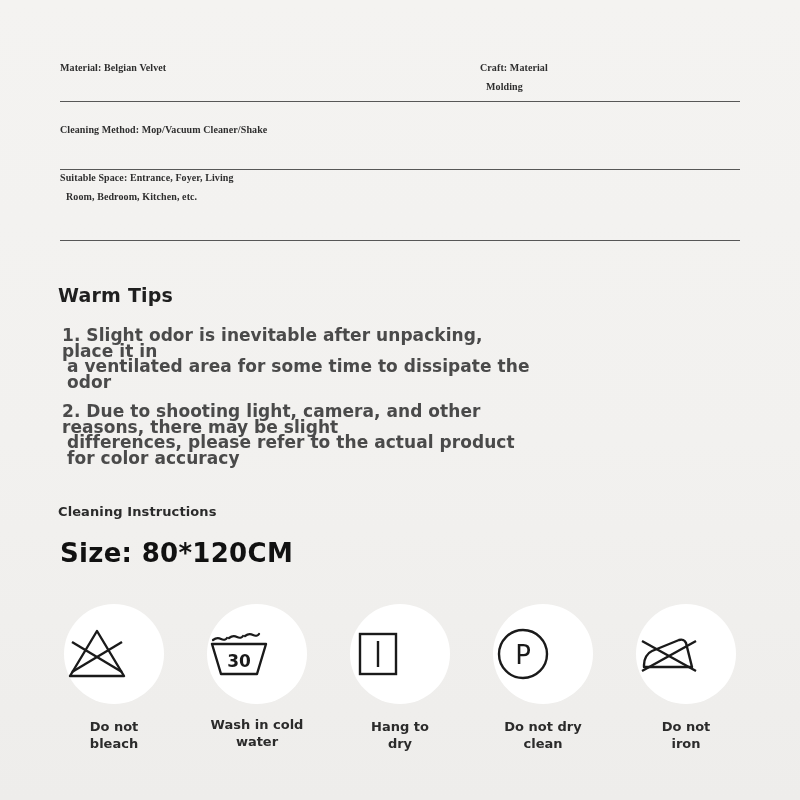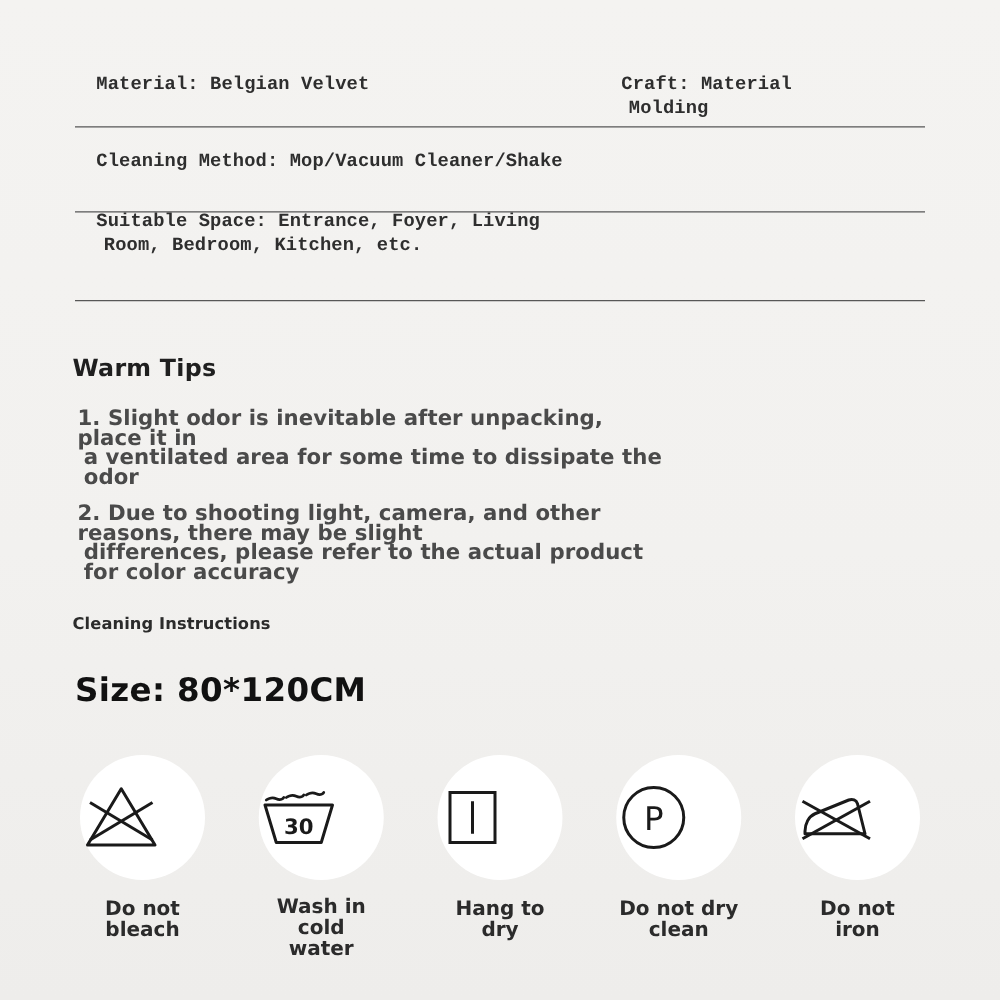--- a/index.html
+++ b/index.html
@@ -38,27 +38,26 @@
   }
 
   .spec-row .cell-left {
     flex: 0 0 420px;
   }
   .spec-row .cell-right {
     flex: 1 1 auto;
   }
 
   .spec-label {
-    font-family: Liberation Mono, monospace;
-    font-weight: bold;
-    font-size: 15px;
+    font-family: Liberation Serif, serif;
+    font-weight: bold;
+    font-size: 10px;
     line-height: 19px;
     color: #2e2e2e;
     letter-spacing: 0.1px;
-    margin-left: 17px;
   }
 
   .row1 { height: 56px; padding-top: 16px; }
   .row2 { height: 56px; padding-top: 22px; flex-direction: column; }
   .row3 { height: 60px; padding-top: 14px; }
 
   .divider {
     position: absolute;
     left: 0;
     width: 680px;
@@ -111,21 +110,21 @@
   }
   .tip .l2 {
     display: block;
     padding-left: 5px;
   }
 
   
   .cleaning-title {
     position: absolute;
     left: 58px;
-    top: 492px;
+    top: 504px;
     font-size: 13px;
     font-weight: bold;
     color: #2b2b2b;
     letter-spacing: 0.1px;
   }
 
   
   .icon-row {
     position: absolute;
     left: 0;
@@ -145,21 +144,21 @@
   .icon-circle {
     width: 100px;
     height: 100px;
     border-radius: 50%;
     background: #ffffff;
     display: flex;
     align-items: center;
   }
   .icon-label {
     margin-top: 14px;
-    font-size: 16px;
+    font-size: 13px;
     font-weight: bold;
     color: #2b2b2b;
     line-height: 17px;
     text-align: center;
     white-space: pre-line;
   }
   .icon-item.l2 .icon-label { margin-top: 12px; }
 
   svg { display: block; }
 </style>

